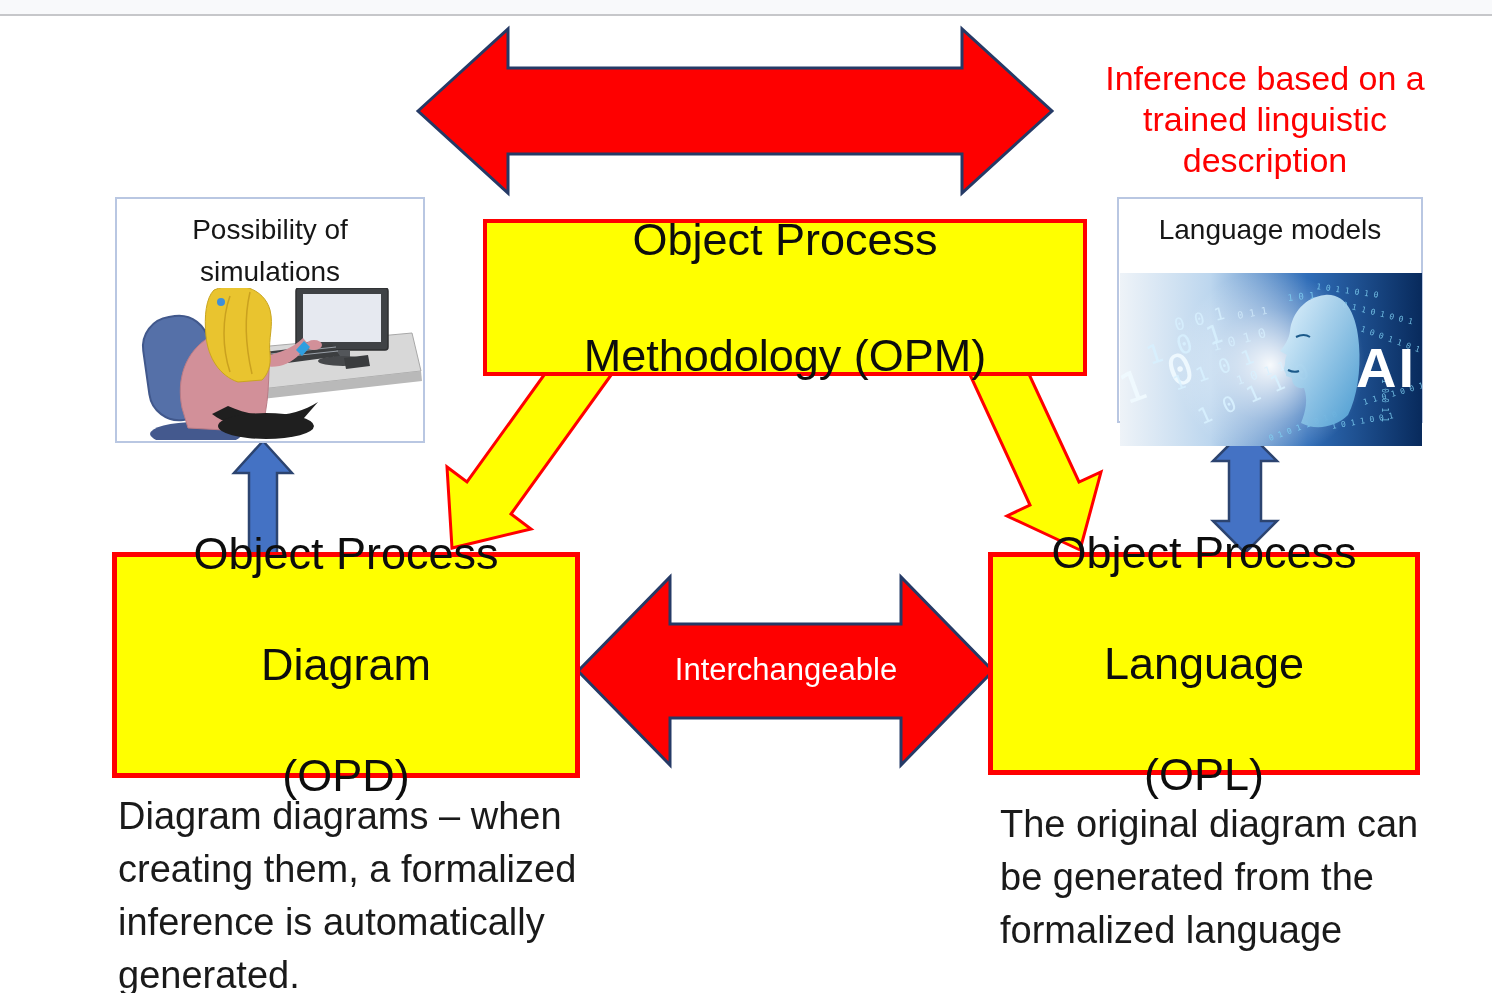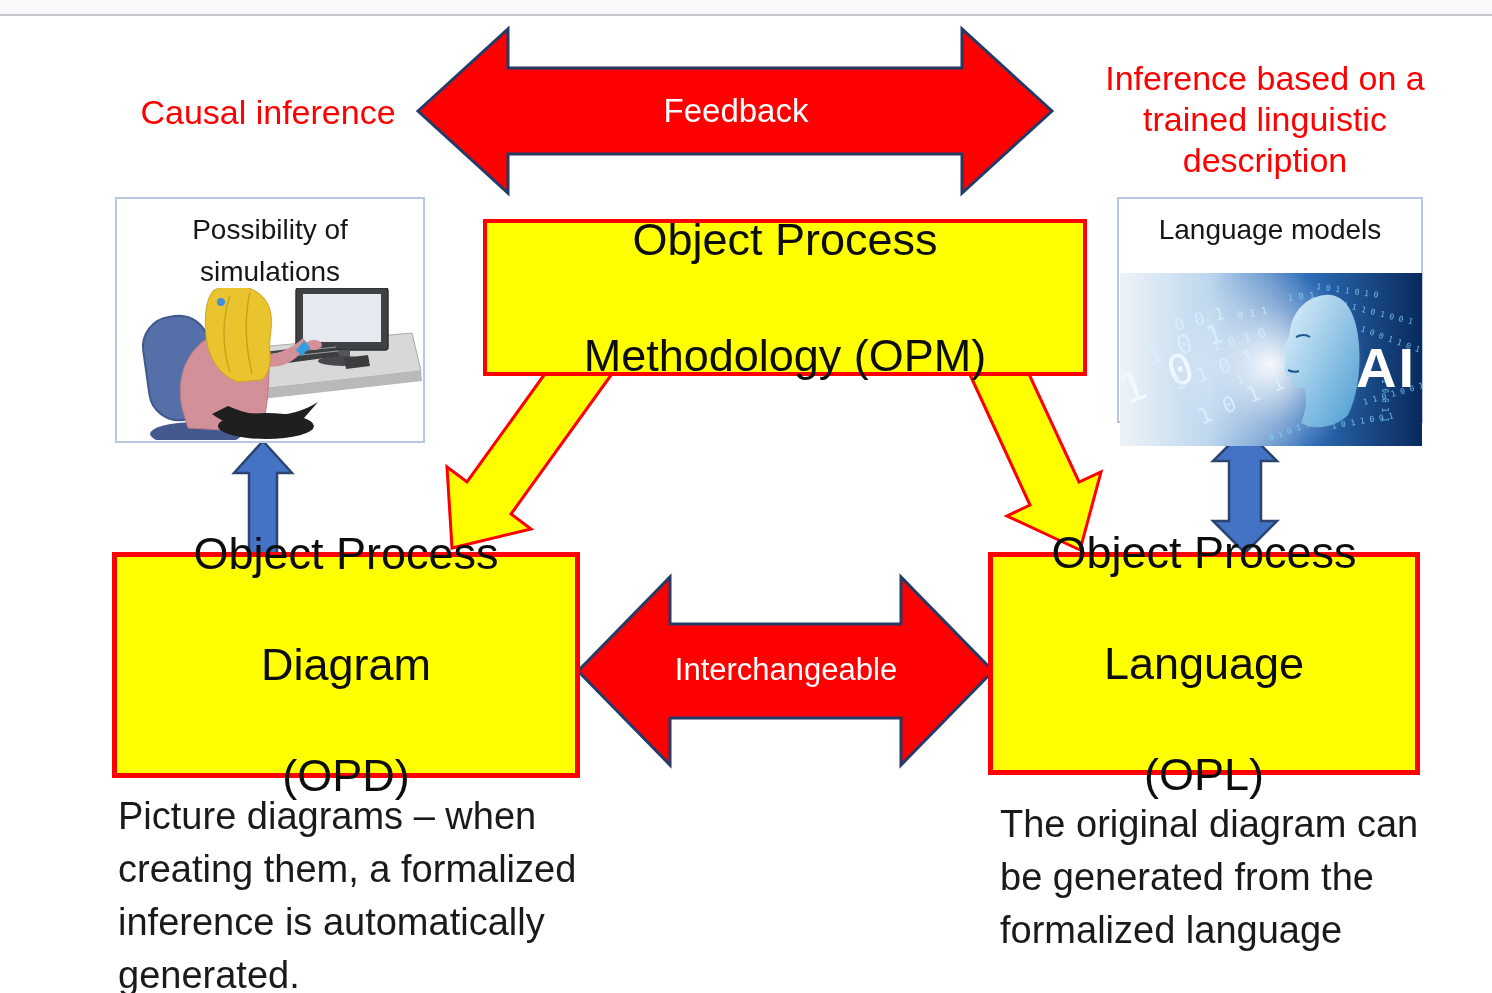--- a/index.html
+++ b/index.html
@@ -44,23 +44,21 @@
 
     <polygon points="570,339 467,482 447,467 452,548 531,529 511,514 614,371" fill="#ffff00" stroke="#ff0000" stroke-width="3"></polygon>
 
     <polygon points="966,366 1030,505 1007,516 1080,550 1101,472 1079,482 1015,344" fill="#ffff00" stroke="#ff0000" stroke-width="3"></polygon>
 
     <polygon points="263,441 292,473 277,473 277,556 249,556 249,473 234,473" fill="#4472c4" stroke="#2c4470" stroke-width="2.5"></polygon>
 
     <polygon points="1245,429 1277,461 1261,461 1261,521 1277,521 1245,553 1213,521 1229,521 1229,461 1213,461" fill="#4472c4" stroke="#2c4470" stroke-width="2.5"></polygon>
   </svg>
 
-  <div class="abs red-note z2" style="left:118px;top:92px;width:300px;">Causal inference</div>
 
-  <div class="abs arrow-label" style="left:560px;top:92px;width:352px;">Feedback</div>
 
   <div class="abs red-note z2" style="left:1080px;top:58px;width:330px;margin-left:20px;">
     <div>Inference based on a</div>
     <div>trained linguistic</div>
     <div>description</div>
   </div>
 
   <div class="abs pic-box z2" style="left:115px;top:197px;width:310px;height:246px;">
     <div class="cap">Possibility of</div>
     <div class="cap" style="margin-top:0;">simulations</div>
@@ -160,21 +158,21 @@
 
   <div class="abs yellow-box z2" style="left:988px;top:552px;width:432px;height:223px;">
     <div class="line">Object Process</div>
     <div class="line">Language</div>
     <div class="line">(OPL)</div>
   </div>
 
   <div class="abs arrow-label" style="left:610px;top:652px;width:352px;font-size:31px;">Interchangeable</div>
 
   <div class="abs para" style="left:118px;top:790px;width:460px;">
-    <div>Picture diagrams – when</div>
+    <div>Diagram diagrams – when</div>
     <div>creating them, a formalized</div>
     <div>inference is automatically</div>
     <div>generated.</div>
   </div>
 
   <div class="abs para" style="left:1000px;top:798px;width:430px;">
     <div>The original diagram can</div>
     <div>be generated from the</div>
     <div>formalized language</div>
   </div>

